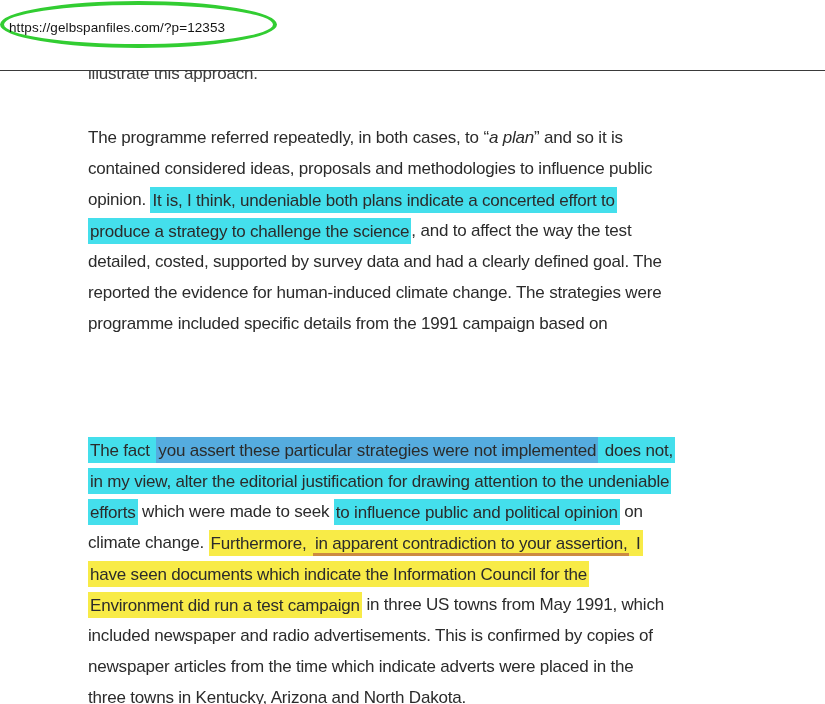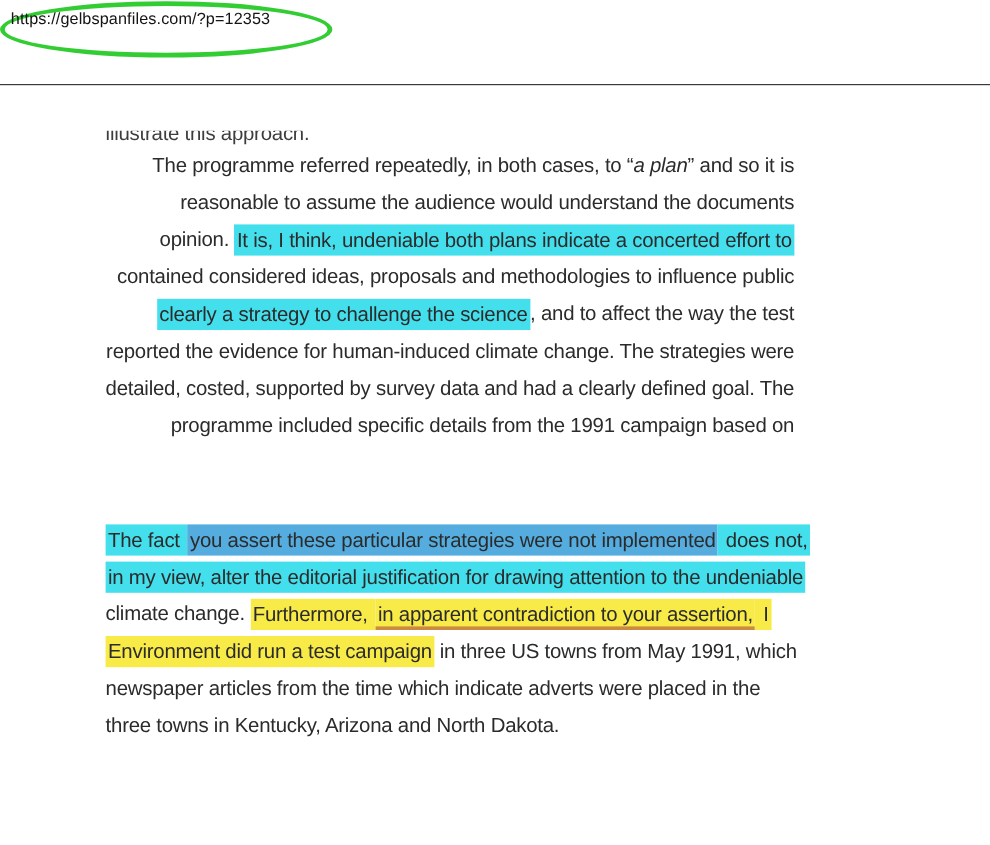--- a/index.html
+++ b/index.html
@@ -2,47 +2,46 @@
 <html style="--hl-cyan: #44DFEC; --hl-blue: #55ACDF; --hl-yellow: #F8EB47; --ul-orange: #CC8A40; --green: #32CD32; --text: #2B2B2B; --divider: #3A3A3A;"><head>
 <meta charset="utf-8">
 <style>
   html, body { margin:0; padding:0; }
   body {
     width:825px; height:704px; overflow:hidden; position:relative;
     background:#ffffff;
     font-family:"Liberation Sans","DejaVu Sans",sans-serif;
   }
   .url-text {
-    position:absolute; top:8px; left:9px;
+    position:absolute; top:20px; left:9px;
     font-size:13.5px; color:#141414; letter-spacing:0.1px;
     white-space:pre;
   }
   .ellipse {
     position:absolute; top:1px; left:0px; width:277px; height:47px;
     border:4px solid var(--green,#32CD32); border-radius:50%;
     box-sizing:border-box;
   }
   .top-rule {
     position:absolute; top:70px; left:0; width:825px; height:1px;
     background:var(--divider,#3a3a3a);
   }
   .clipped-line {
     position:absolute; top:71px; left:88px; height:13px; overflow:hidden;
     color:#3d3d3d;
-    margin-top:38px;
   }
   .clipped-line .inner {
     display:block; margin-top:-7px;
     font-size:17px; line-height:20px; letter-spacing:-0.2px; white-space:pre;
   }
   .paragraph {
     position:absolute; left:88px;
     font-size:17px; color:var(--text,#2b2b2b); letter-spacing:-0.2px;
   }
-  .p1 { top:122px;text-align:right; }
+  .p1 { top:122px; }
   .p2 { top:434px; }
   .line { height:31px; line-height:31px; white-space:pre; }
   .hl { padding:3.5px 2px; }
   .hl-cyan   { background:var(--hl-cyan,#44DFEC); }
   .hl-blue   { background:var(--hl-blue,#55ACDF);margin-top:21px; }
   .hl-yellow { background:var(--hl-yellow,#F8EB47);text-align:right; }
   .hl.ul { padding-bottom:1px; border-bottom:3px solid var(--ul-orange,#CC8A40); }
   .it { font-style:italic; }
 </style>
 </head>
@@ -56,30 +55,32 @@
   </div>
 
   <div class="top-rule"></div>
 
   <div class="clipped-line">
     <span class="inner">illustrate this approach.</span>
   </div>
 
   <div class="paragraph p1">
       <div class="line"><span>The programme referred repeatedly, in both cases, to “</span><span class="it">a plan</span><span>” and so it is</span></div>
-      <div class="line"><span>reasonable to assume the audience would understand the documents</span></div>
+      <div class="line"><span>contained considered ideas, proposals and methodologies to influence public</span></div>
       <div class="line"><span>opinion. </span><span class="hl hl-cyan">It is, I think, undeniable both plans indicate a concerted effort to</span></div>
-      <div class="line"><span>contained considered ideas, proposals and methodologies to influence public</span></div>
-      <div class="line"><span class="hl hl-cyan">clearly a strategy to challenge the science</span><span>, and to affect the way the test</span></div>
+      <div class="line"><span class="hl hl-cyan">produce a strategy to challenge the science</span><span>, and to affect the way the test</span></div>
+      <div class="line"><span>detailed, costed, supported by survey data and had a clearly defined goal. The</span></div>
       <div class="line"><span>reported the evidence for human-induced climate change. The strategies were</span></div>
-      <div class="line"><span>detailed, costed, supported by survey data and had a clearly defined goal. The</span></div>
       <div class="line"><span>programme included specific details from the 1991 campaign based on</span></div>
     </div>
   <div class="paragraph p2">
       <div class="line"><span class="hl hl-cyan">The fact </span><span class="hl hl-blue">you assert these particular strategies were not implemented</span><span class="hl hl-cyan"> does not,</span></div>
       <div class="line"><span class="hl hl-cyan">in my view, alter the editorial justification for drawing attention to the undeniable</span></div>
+      <div class="line"><span class="hl hl-cyan">efforts</span><span> which were made to seek </span><span class="hl hl-cyan">to influence public and political opinion</span><span> on</span></div>
       <div class="line"><span>climate change. </span><span class="hl hl-yellow">Furthermore, </span><span class="hl hl-yellow ul">in apparent contradiction to your assertion,</span><span class="hl hl-yellow"> I</span></div>
+      <div class="line"><span class="hl hl-yellow">have seen documents which indicate the Information Council for the</span></div>
       <div class="line"><span class="hl hl-yellow">Environment did run a test campaign</span><span> in three US towns from May 1991, which</span></div>
+      <div class="line"><span>included newspaper and radio advertisements. This is confirmed by copies of</span></div>
       <div class="line"><span>newspaper articles from the time which indicate adverts were placed in the</span></div>
       <div class="line"><span>three towns in Kentucky, Arizona and North Dakota.</span></div>
     </div>
 
 </div>
 
 </body></html>

